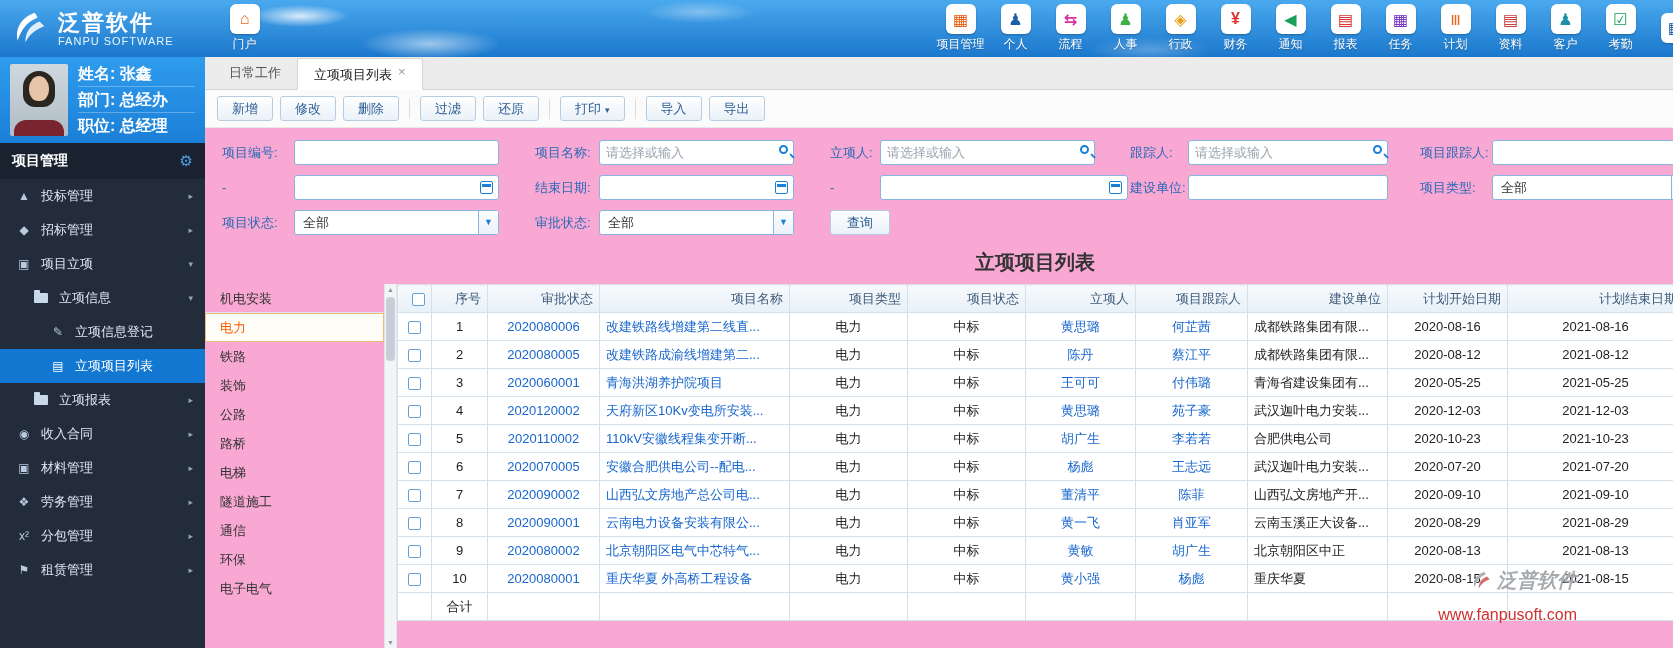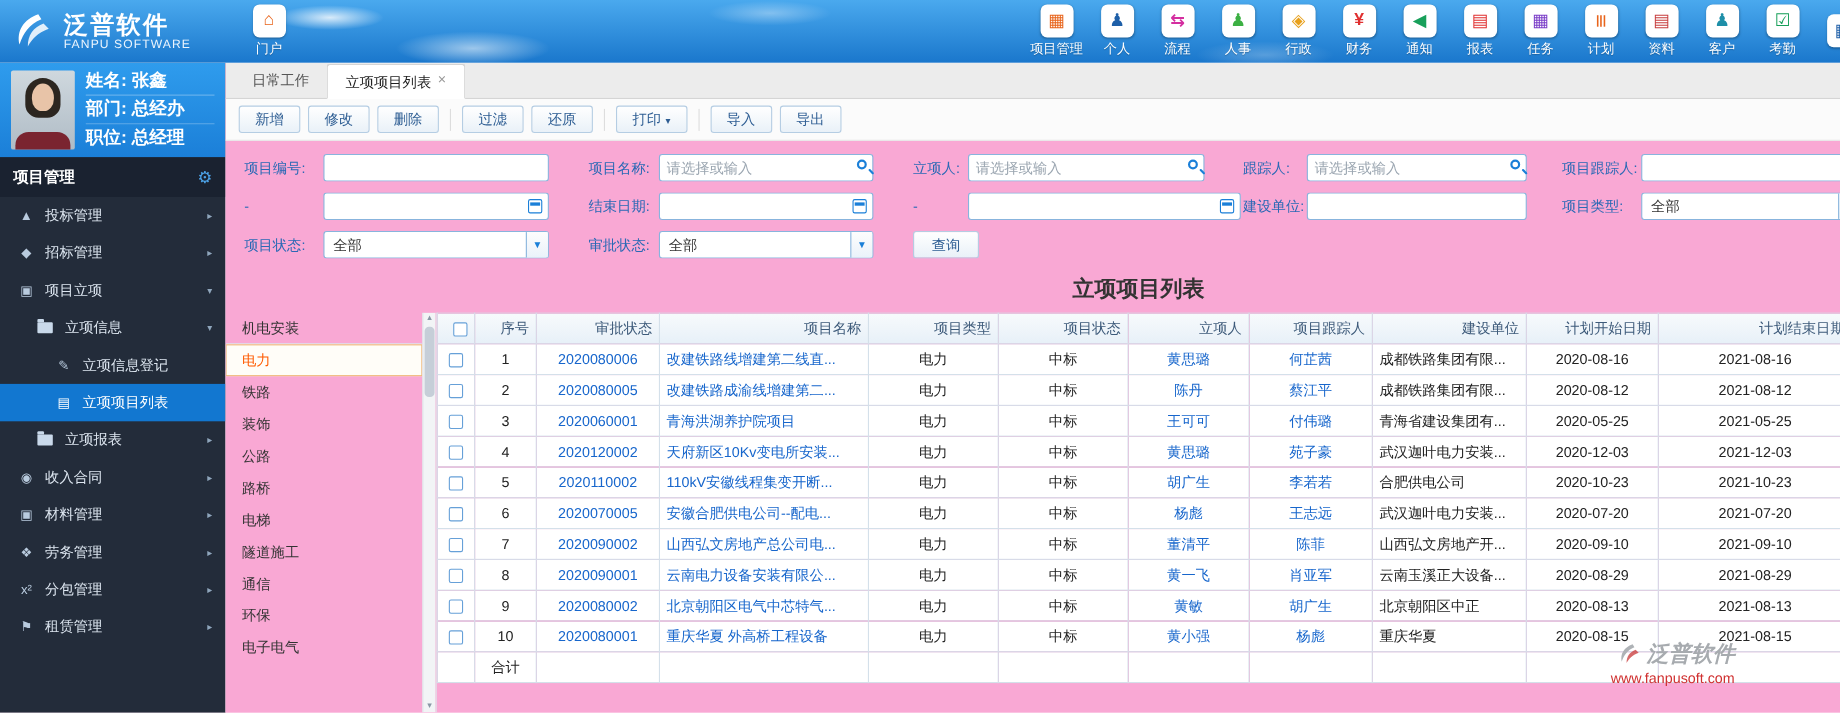--- a/index.html
+++ b/index.html
@@ -102,21 +102,21 @@
 thead th{background:linear-gradient(#f7fafc,#e7f0f8);color:#3d5a7a;font-weight:normal;text-align:right}
 td{color:#222;text-align:center;background:#fff}
 td.c-left{text-align:left}
 td.c-link{color:#1766cc;cursor:pointer}
 td.c-person{color:#1766cc}
 .cb{display:inline-block;width:13px;height:13px;border:1px solid #66a0d8;border-radius:2px;background:#fff;vertical-align:middle;cursor:pointer}
 
 
 .watermark{position:absolute;right:96px;bottom:24px;text-align:right;pointer-events:none}
 .wm-brand{display:flex;align-items:center;gap:4px;justify-content:flex-end;color:#a7abaf;font-size:20px;font-weight:bold;font-style:italic}
-.wm-url{color:#d03030;font-size:13px;margin-top:1px}
+.wm-url{color:#d03030;font-size:16px;margin-top:12px}
 </style>
 </head>
 <body>
 
 <div class="app">
 
   <div class="topbar">
     <div class="logo">
       <svg width="38" height="38" viewBox="0 0 40 40">
         <path d="M24 3 C10 8 3 19 6 32 C10 21 15 13 27 8 Z" fill="#ffffff"></path>

